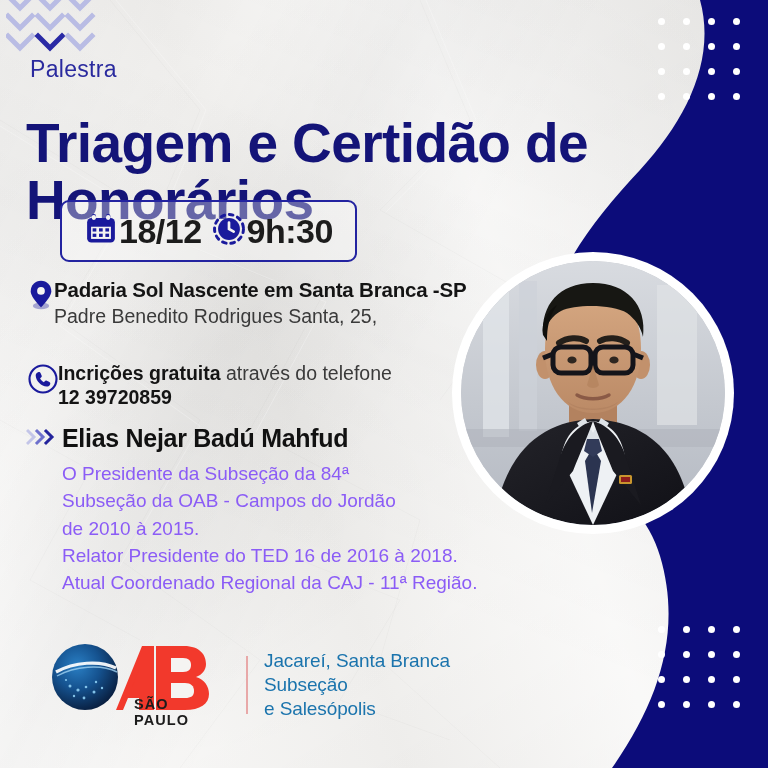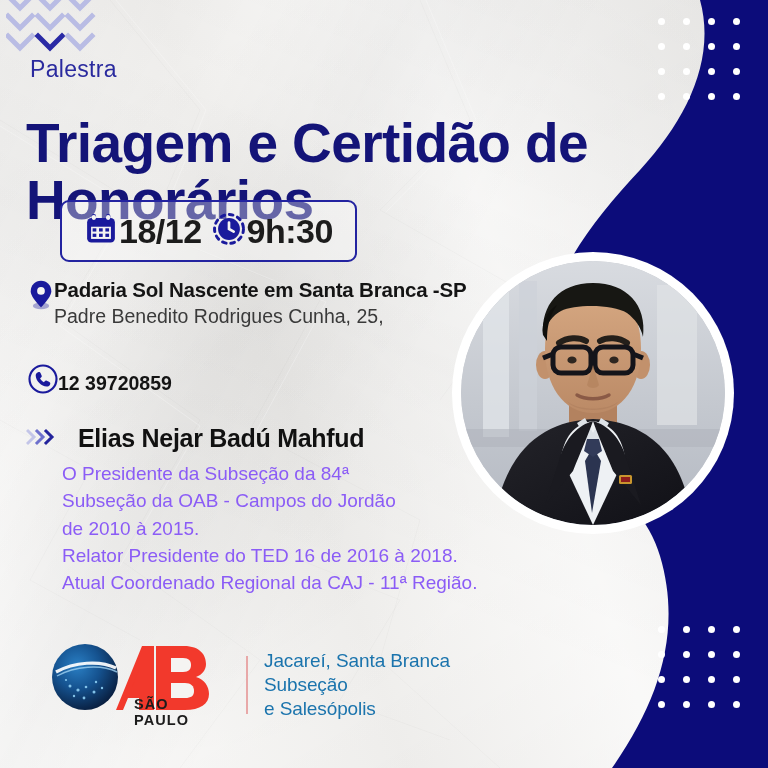--- a/index.html
+++ b/index.html
@@ -149,34 +149,34 @@
     margin-top: 2px;
   }
 
   .phone { left: 28px; top: 362px; width: 470px; }
   .phone .phone-line1 { font-size: 19.5px; color: #3a3a3a; }
   .phone .phone-line1 b { font-weight: 700; color: #141414; }
   .phone .phone-number {
     font-size: 19.5px;
     font-weight: 700;
     color: #141414;
-    margin-top: 10px;
+    margin-top: 1px;
   }
 
   
   .speaker {
     position: absolute;
     left: 26px;
     top: 424px;
     width: 500px;
   }
   .speaker-head {
     display: flex;
     align-items: center;
-    gap: 22px;
+    gap: 6px;
   }
   .speaker-name {
     font-size: 25px;
     font-weight: 700;
     color: #111111;
     letter-spacing: -0.3px;
   }
   .speaker-bio {
     margin-top: 7px;
     margin-left: 36px;
@@ -364,33 +364,34 @@
       <span class="info-icon">
         <svg width="26" height="30" viewBox="0 0 24 28" fill="none">
           <ellipse cx="12" cy="24.2" rx="7.6" ry="3.1" fill="#1a1a9c" opacity="0.35"></ellipse>
           <path d="M12 0.8 C6.6 0.8 2.4 5 2.4 10.4 C2.4 16.2 12 25.4 12 25.4 C12 25.4 21.6 16.2 21.6 10.4 C21.6 5 17.4 0.8 12 0.8 Z" fill="#1a1a9c"></path>
           <circle cx="12" cy="10.2" r="3.6" fill="#f5f4f2"></circle>
         </svg>
       </span>
       <div>
         <div class="venue-name">Padaria Sol Nascente em Santa Branca -SP</div>
         <div class="venue-addr">
-          <div>Padre Benedito Rodrigues Cunha, 25,</div>
+          <div>Padre Benedito Rodrigues Santa, 25,</div>
         </div>
       </div>
     </div>
 
     <div class="info-block phone">
       <span class="info-icon">
         <svg width="30" height="30" viewBox="0 0 28 28" fill="none">
           <circle cx="14" cy="14" r="12.6" stroke="#1a1a9c" stroke-width="2" fill="none"></circle>
           <path d="M9.4 7.6 c1.2 -0.4 2 0.2 2.4 1.1 l0.9 2.1 c0.3 0.8 0.1 1.4 -0.5 1.9 l-0.9 0.7 c0.6 1.6 2 3 3.6 3.6 l0.7 -0.9 c0.5 -0.6 1.1 -0.8 1.9 -0.5 l2.1 0.9 c0.9 0.4 1.5 1.2 1.1 2.4 c-0.4 1.3 -1.8 2.3 -3.3 2.2 c-4.9 -0.3 -9.9 -5.3 -10.2 -10.2 c-0.1 -1.5 0.9 -2.9 2.2 -3.3 Z" fill="#1a1a9c"></path>
         </svg>
       </span>
       <div>
+        <div class="phone-line1"><b>Incrições gratuita</b><span> através do telefone</span></div>
         <div class="phone-number">12 39720859</div>
       </div>
     </div>
 
     <div class="speaker">
       <div class="speaker-head">
         <span>
           <svg width="30" height="20" viewBox="0 0 30 20" fill="none" stroke-width="3" stroke-linecap="square">
             <path d="M2 4 L8 10 L2 16" stroke="#c3c5e8"></path>
             <path d="M11 4 L17 10 L11 16" stroke="#6d70cc"></path>

